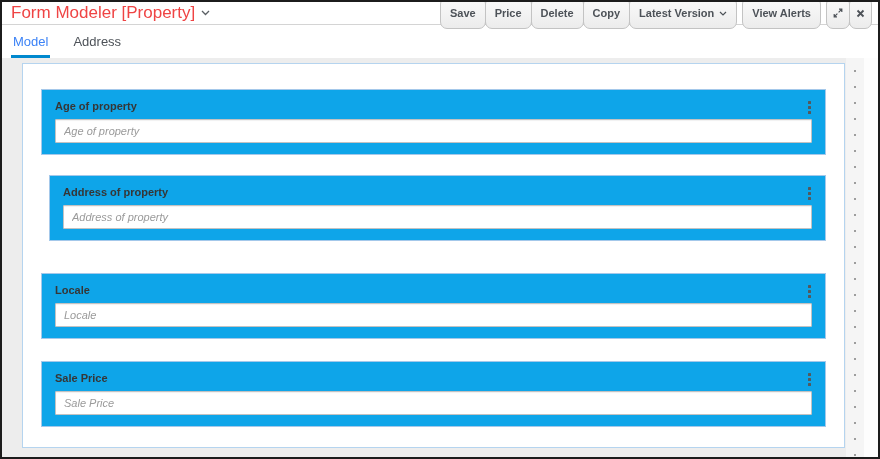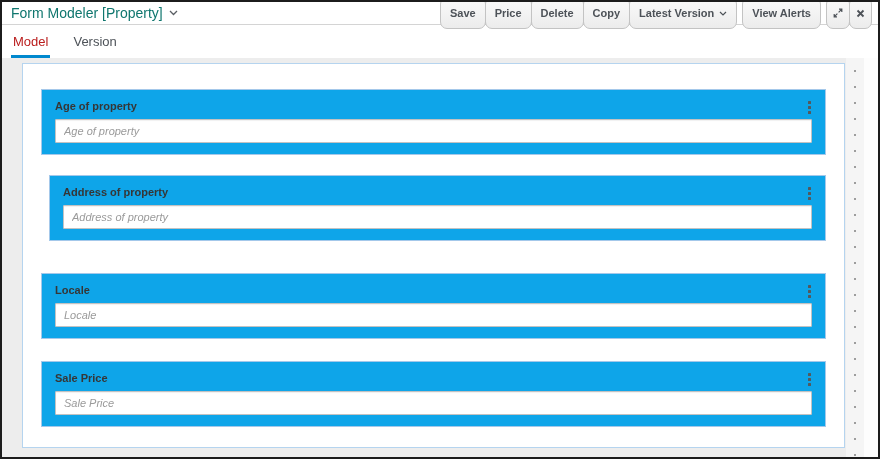--- a/index.html
+++ b/index.html
@@ -16,21 +16,21 @@
 
   
   .titlebar {
     height:23px;
     background:#fff;
     border-bottom:1px solid #d4d4d4;
     display:flex; align-items:center;
     padding:0 5px 0 9px;
   }
   .title-wrap { display:flex; align-items:center; gap:6px; cursor:pointer; }
-  .title { font-size:14px; color:#0f766e; }
+  .title { font-size:17px; color:#ef4444; }
   .toolbar { margin-left:auto; display:flex; align-items:center; gap:5px; padding-right:1px; }
   .btn-group { display:flex; }
   .btn {
     height:32px;
     display:flex; align-items:center; gap:5px;
     font-family:inherit;
     font-size:11px; font-weight:600; color:#4d5258;
     background:linear-gradient(#fafafa,#ececec);
     border:1px solid #c3c3c3;
     border-radius:7px;
@@ -49,21 +49,21 @@
     padding-left:9px;
   }
   .tab {
     display:flex; align-items:center;
     font-size:13px; color:#4d5258;
     padding:5px 2px 2px;
     margin-right:21px;
     border-bottom:3px solid transparent;
     cursor:pointer;
   }
-  .tab.active { color:#b91c1c; border-bottom-color:#0088ce; }
+  .tab.active { color:#3b82f6; border-bottom-color:#0088ce; }
 
   
   .content {
     position:relative;
     height:399px;
     background:#ededed;
   }
   .canvas {
     position:absolute;
     left:20px; top:5px;
@@ -180,21 +180,21 @@
               <path d="M1.5 1.5l6 6M7.5 1.5l-6 6" stroke="#4d5258" stroke-width="1.8" fill="none"></path>
             </svg>
           </span>
         </button>
       </div>
     </div>
   </div>
 
   <div class="tabbar">
     <div class="tab active">Model</div>
-    <div class="tab">Version</div>
+    <div class="tab">Address</div>
   </div>
 
   <div class="content">
 
     <div class="canvas">
 
       <div class="card">
         <span class="card-label">Age of property</span>
         <input class="card-input" type="text" placeholder="Age of property" style="">
         <div class="kebab">

